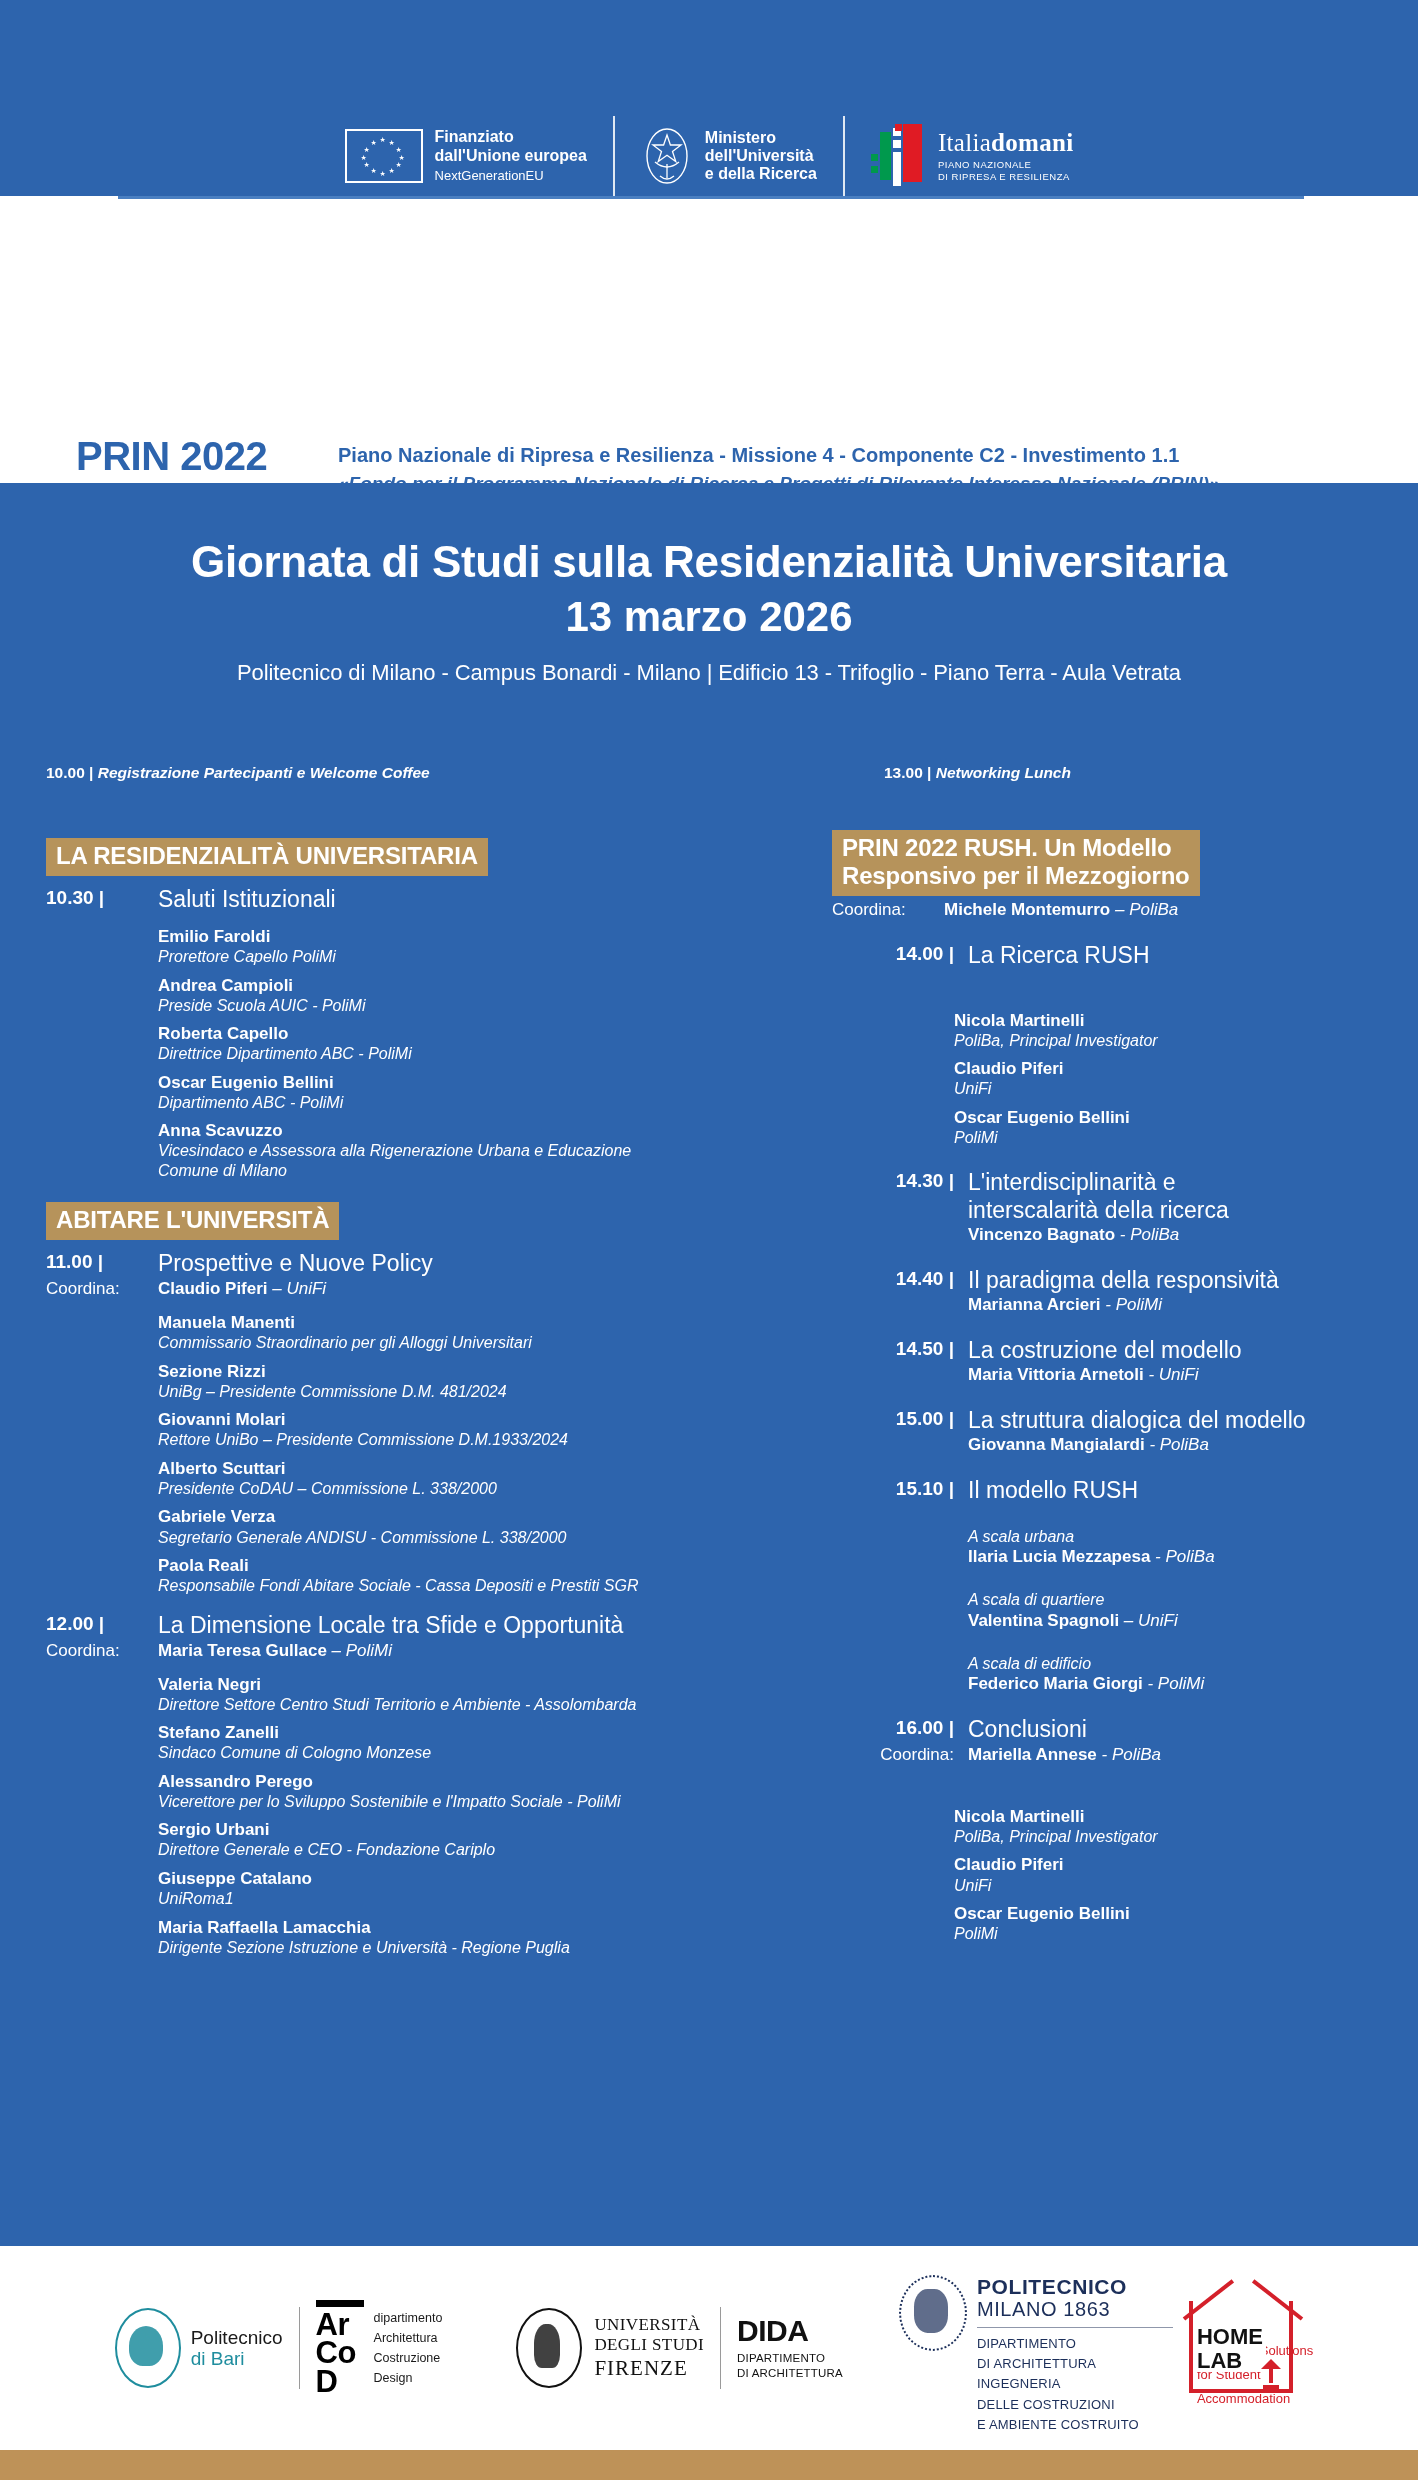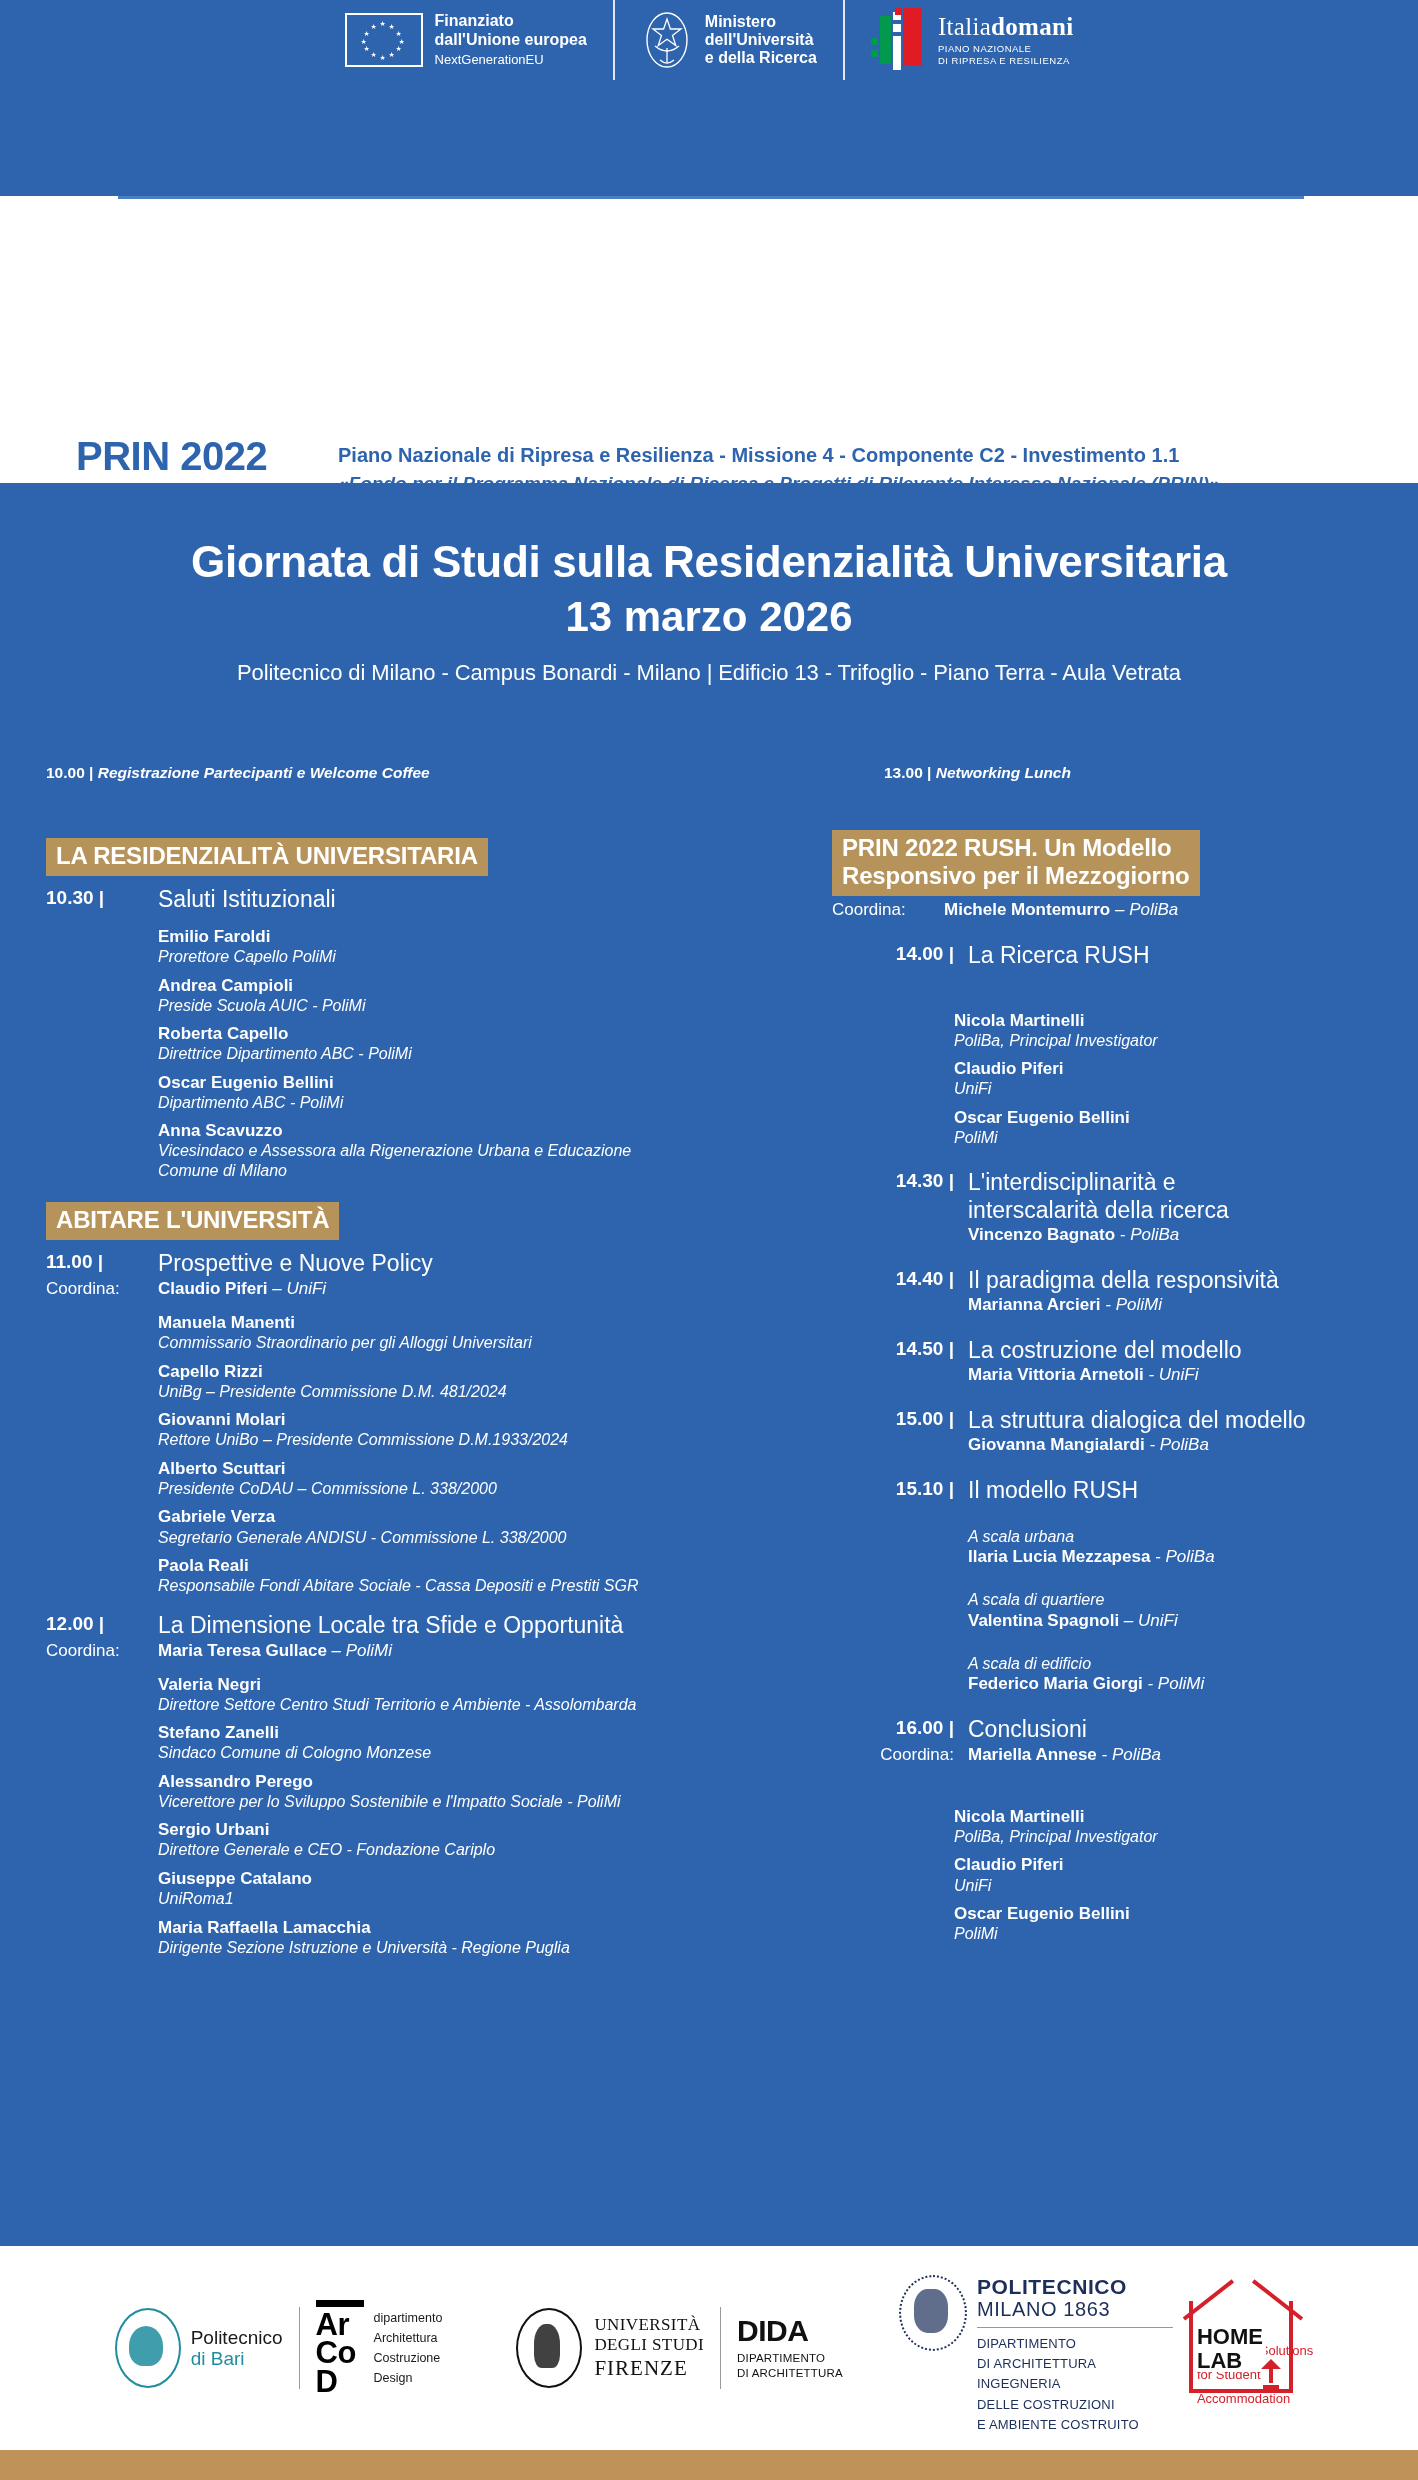--- a/index.html
+++ b/index.html
@@ -23,21 +23,21 @@
   }
 
   
   .funder-band {
     position: absolute;
     left: 0; top: 0;
     width: 1418px;
     height: 196px;
     background: #2d64ad;
     display: flex;
-    align-items: flex-start;
+    align-items: flex-end;
     justify-content: center;
   }
   .funder-inner {
     display: flex;
     align-items: center;
     gap: 0px;
   }
   .funder-cell {
     display: flex;
     align-items: center;
@@ -691,21 +691,21 @@
         <div class="coord-row">
           <div class="coord-lbl">Coordina:</div>
           <div class="coord-val"><span>Claudio Piferi</span><i> – UniFi</i></div>
         </div>
         <div class="people">
           <div class="person">
             <div class="nm">Manuela Manenti</div>
             <div class="af">Commissario Straordinario per gli Alloggi Universitari</div>
           </div>
           <div class="person">
-            <div class="nm">Capello Rizzi</div>
+            <div class="nm">Sezione Rizzi</div>
             <div class="af">UniBg – Presidente Commissione D.M. 481/2024</div>
           </div>
           <div class="person">
             <div class="nm">Giovanni Molari</div>
             <div class="af">Rettore UniBo – Presidente Commissione D.M.1933/2024</div>
           </div>
           <div class="person">
             <div class="nm">Alberto Scuttari</div>
             <div class="af">Presidente CoDAU – Commissione L. 338/2000</div>
           </div>

